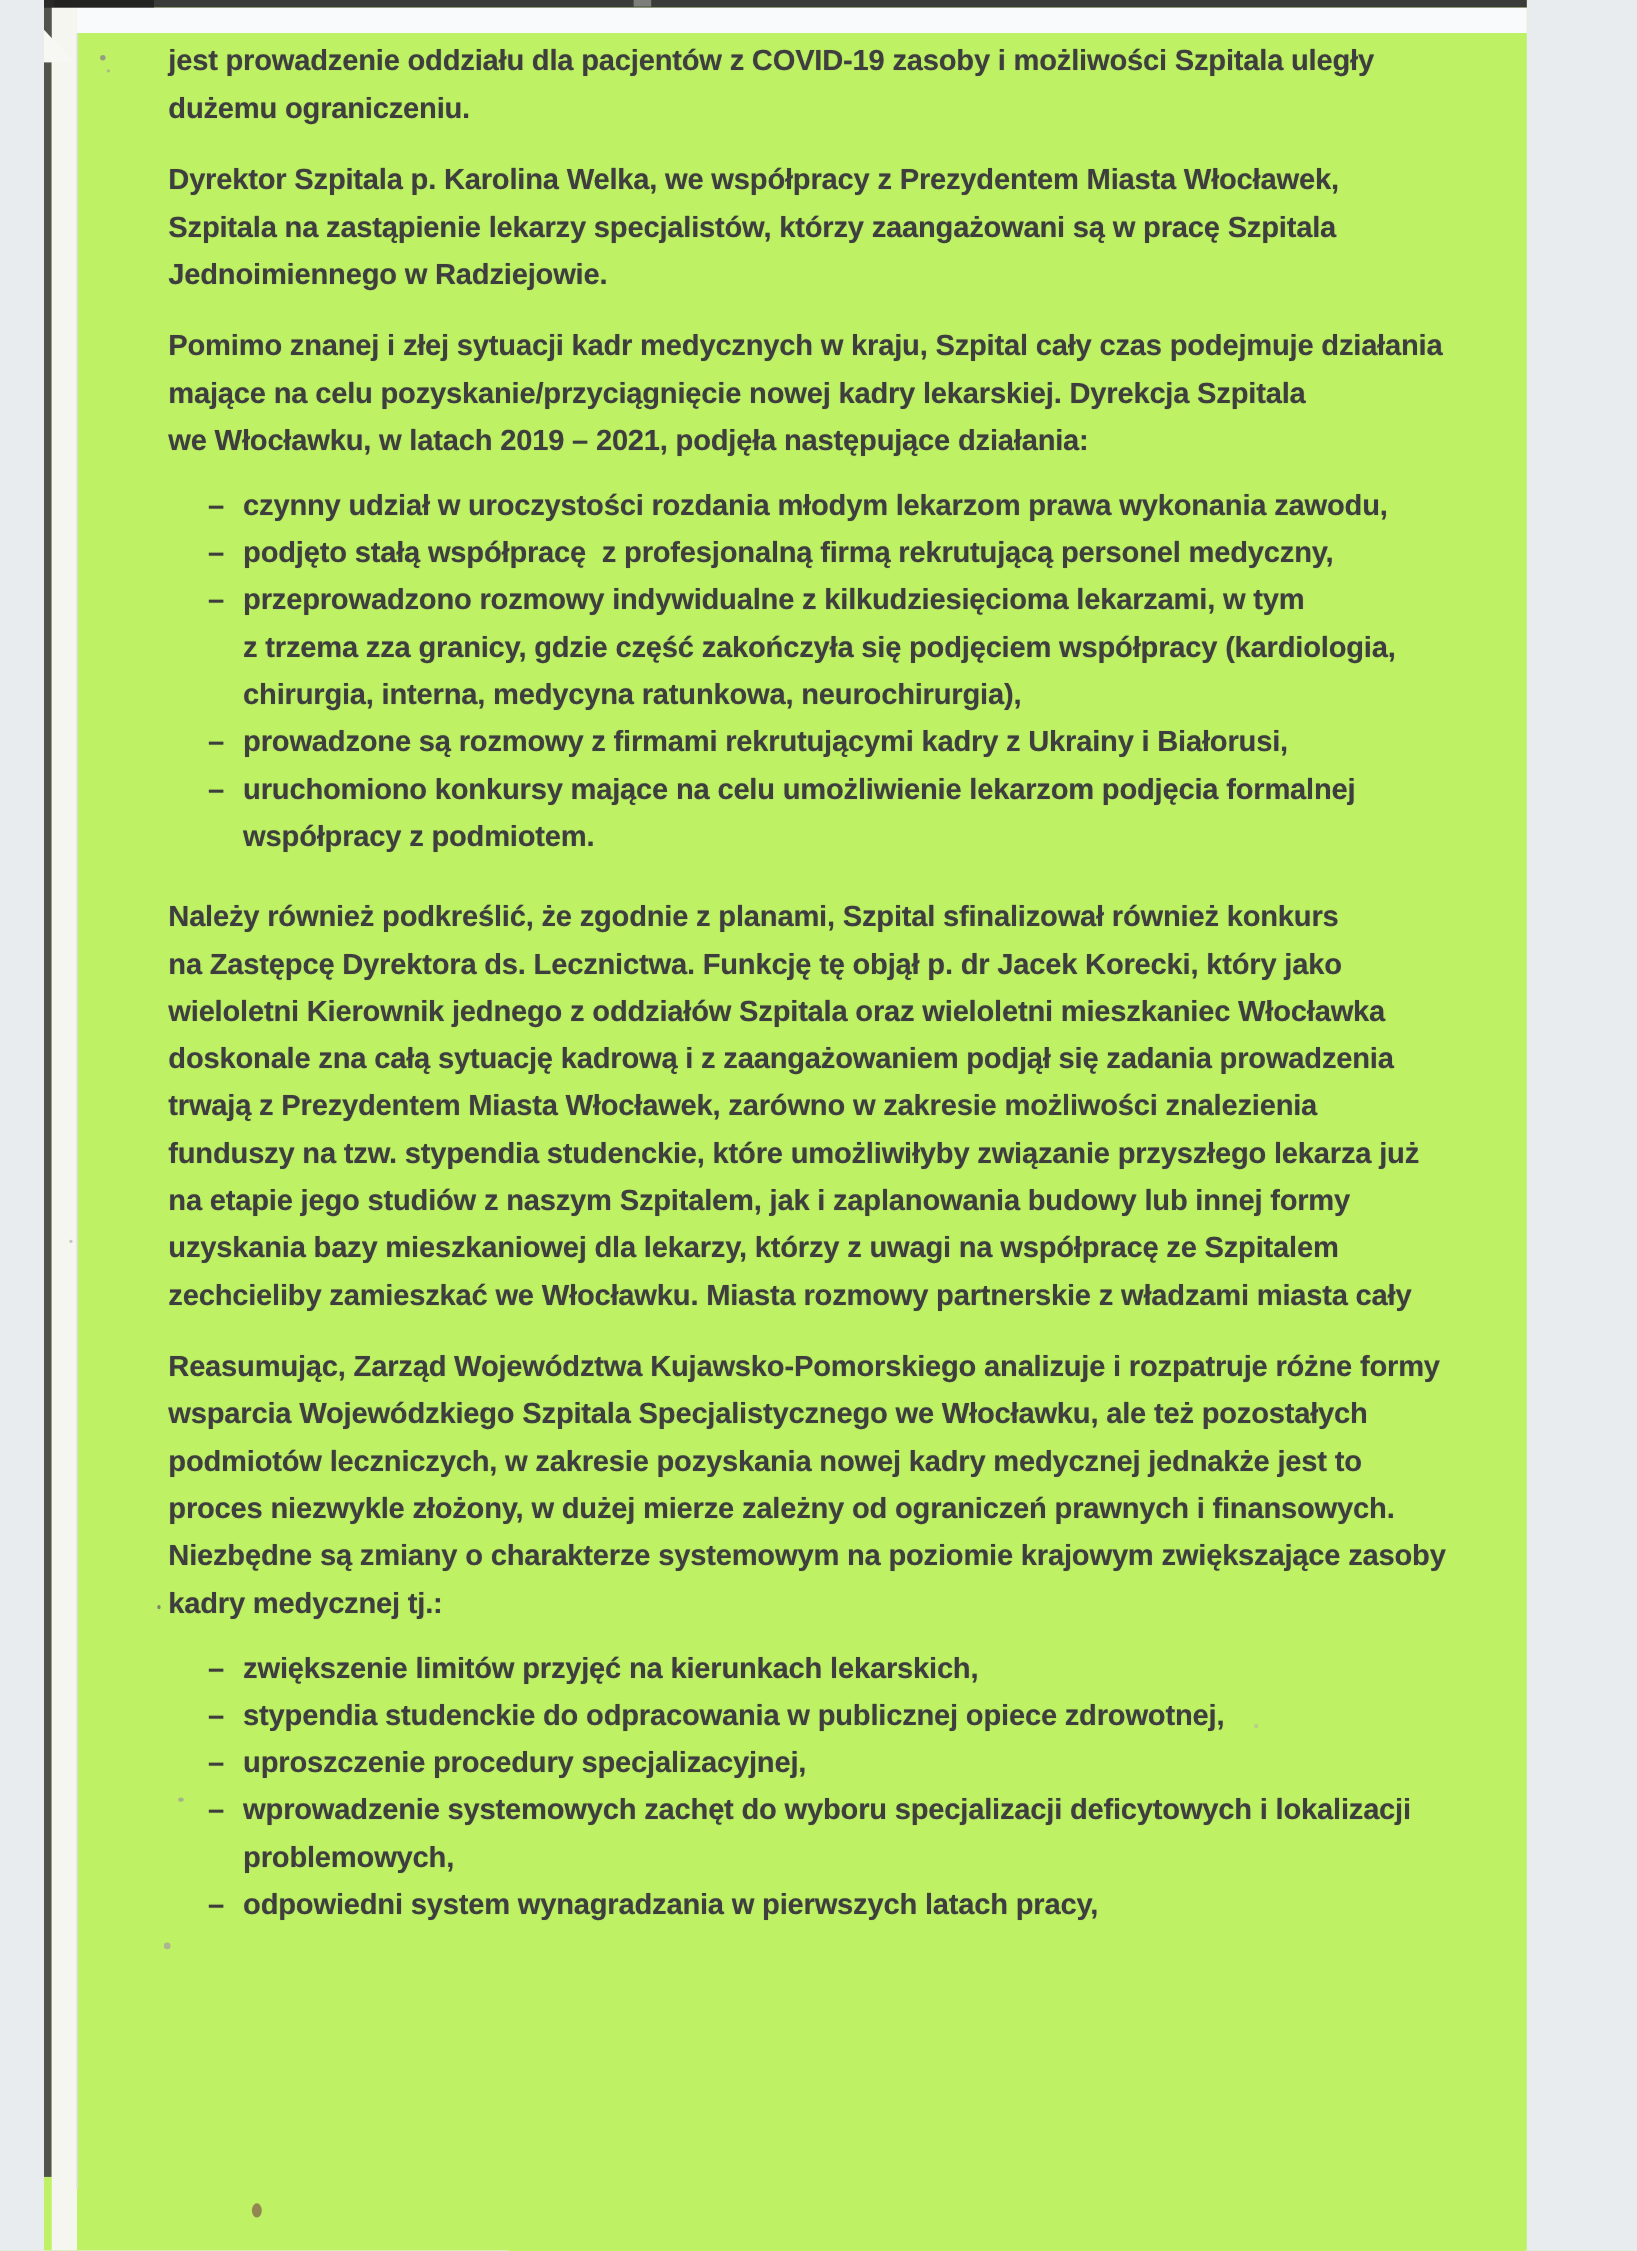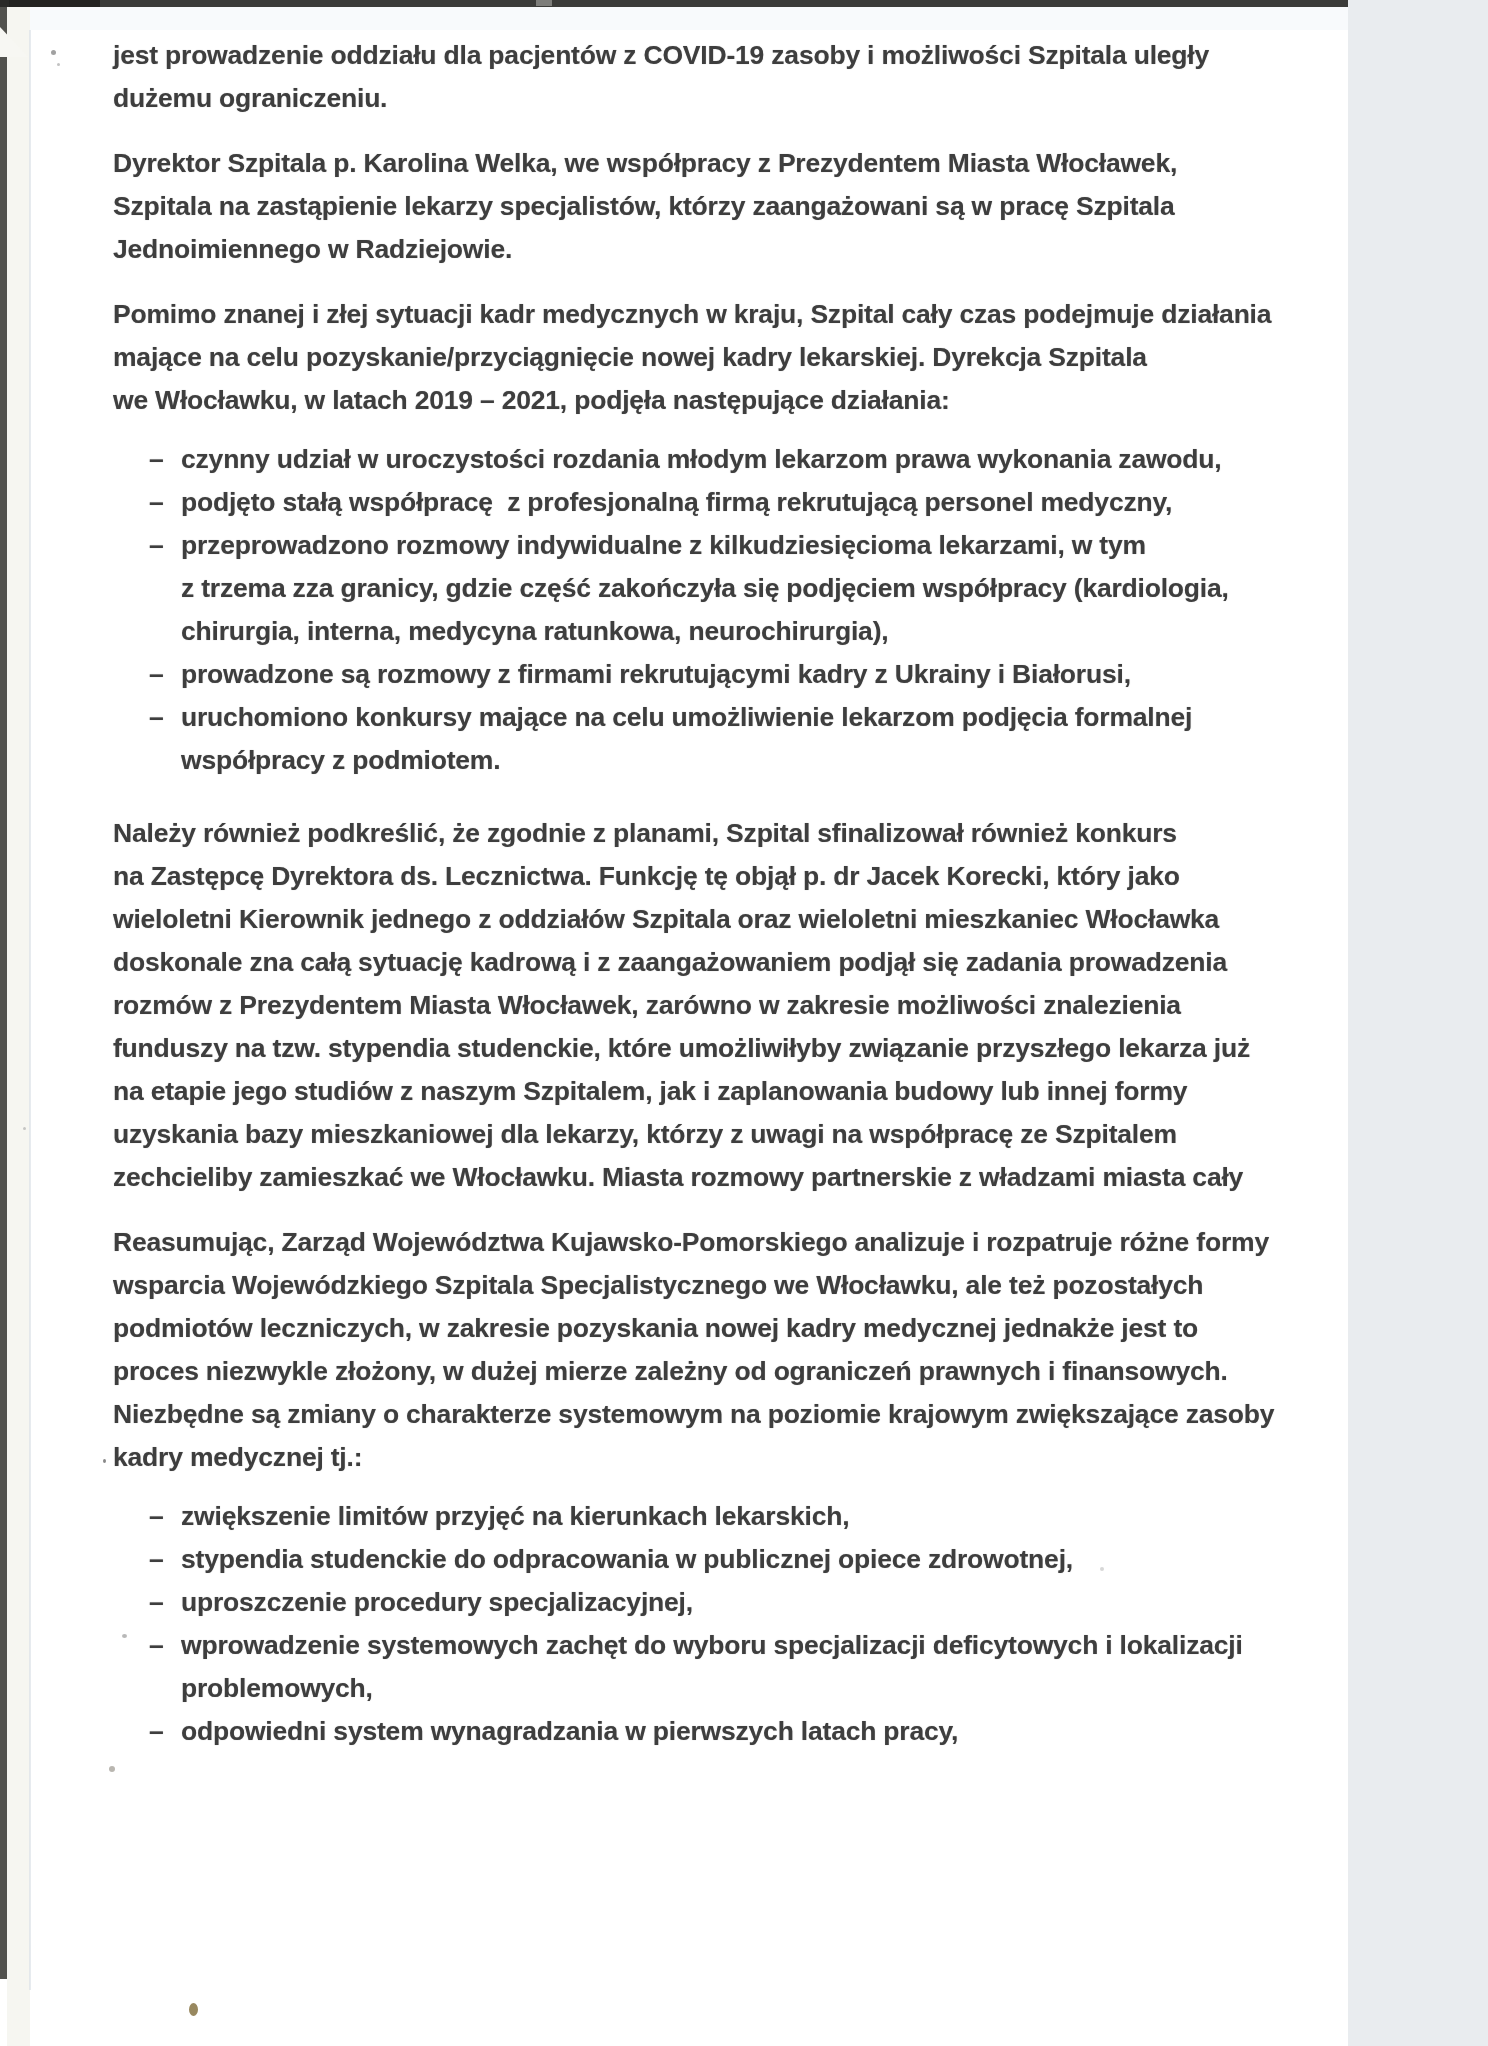--- a/index.html
+++ b/index.html
@@ -1,22 +1,23 @@
 <!DOCTYPE html>
 <html><head>
 <meta charset="utf-8">
 <title>Skan dokumentu</title>
 <style>
   html,body{margin:0;padding:0;background:#e9ecef;}
   .scan{
     position:relative;
     width:1348px;height:2046px;
-    background:#ffffff;
+    background:#bef264;
     overflow:hidden;
     font-family:"Liberation Sans","DejaVu Sans",sans-serif;
+    margin-left:40px;
   }
   
   .edge-top{position:absolute;top:0;left:0;width:1488px;height:7px;background:#3b3b39;}
   .edge-top-gap{position:absolute;top:0;left:536px;width:16px;height:6px;background:#8f8f8b;opacity:.8;}
   .edge-corner-block{position:absolute;top:0;left:0;width:100px;height:14px;background:#232321;}
   .edge-left-wedge{position:absolute;top:0;left:0;width:9px;height:52px;background:#2a2a28;}
   .corner-notch{position:absolute;top:27px;left:0;width:28px;height:30px;background:#f7f7f3;
     clip-path:polygon(0 0,100% 100%,0 100%);}
   .edge-left{position:absolute;top:7px;left:0;width:7px;height:1972px;background:#52524e;}
   .paper-left{position:absolute;top:7px;left:7px;width:23px;height:2039px;background:#f6f6f1;}
@@ -102,21 +103,21 @@
             <div class="line">uruchomiono konkursy mające na celu umożliwienie lekarzom podjęcia formalnej</div>
             <div class="line">współpracy z podmiotem.</div>
           </div>
         </div>
       </div>
       <div class="p">
         <div class="line">Należy również podkreślić, że zgodnie z planami, Szpital sfinalizował również konkurs</div>
         <div class="line">na Zastępcę Dyrektora ds. Lecznictwa. Funkcję tę objął p. dr Jacek Korecki, który jako</div>
         <div class="line">wieloletni Kierownik jednego z oddziałów Szpitala oraz wieloletni mieszkaniec Włocławka</div>
         <div class="line">doskonale zna całą sytuację kadrową i z zaangażowaniem podjął się zadania prowadzenia</div>
-        <div class="line">rozmów z Prezydentem Miasta Włocławek, zarówno w zakresie możliwości znalezienia</div>
+        <div class="line">trwają z Prezydentem Miasta Włocławek, zarówno w zakresie możliwości znalezienia</div>
         <div class="line">funduszy na tzw. stypendia studenckie, które umożliwiłyby związanie przyszłego lekarza już</div>
         <div class="line">na etapie jego studiów z naszym Szpitalem, jak i zaplanowania budowy lub innej formy</div>
         <div class="line">uzyskania bazy mieszkaniowej dla lekarzy, którzy z uwagi na współpracę ze Szpitalem</div>
         <div class="line">zechcieliby zamieszkać we Włocławku. Miasta rozmowy partnerskie z władzami miasta cały</div>
       </div>
       <div class="p">
         <div class="line">Reasumując, Zarząd Województwa Kujawsko-Pomorskiego analizuje i rozpatruje różne formy</div>
         <div class="line">wsparcia Wojewódzkiego Szpitala Specjalistycznego we Włocławku, ale też pozostałych</div>
         <div class="line">podmiotów leczniczych, w zakresie pozyskania nowej kadry medycznej jednakże jest to</div>
         <div class="line">proces niezwykle złożony, w dużej mierze zależny od ograniczeń prawnych i finansowych.</div>

